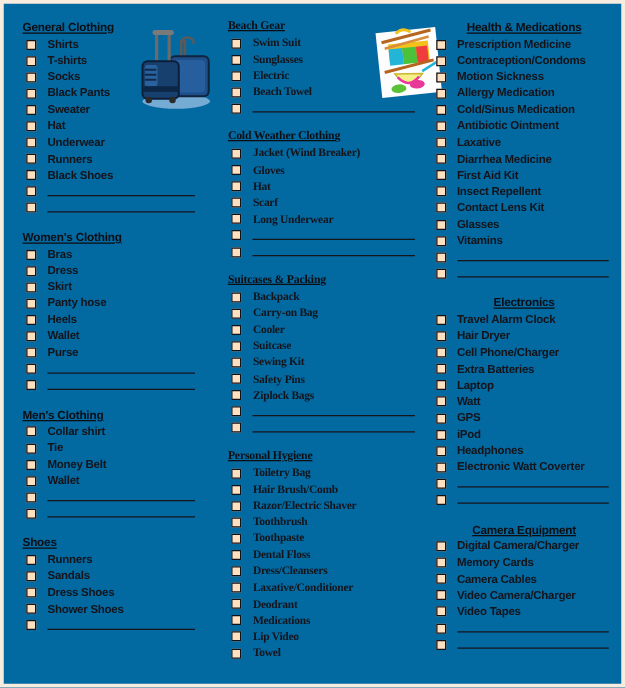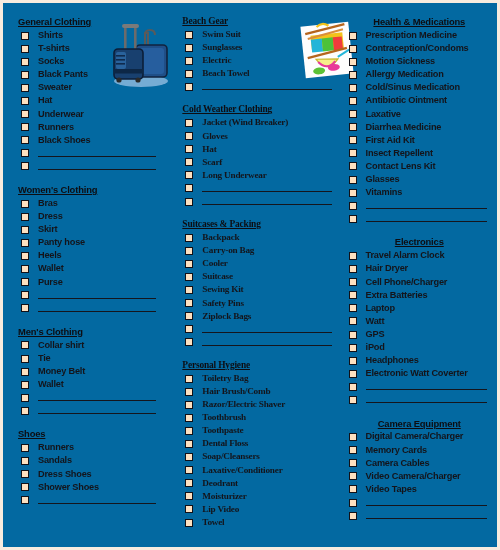--- a/index.html
+++ b/index.html
@@ -408,33 +408,33 @@
             <div class="item">
               <span class="cbox"></span>
               <span class="item-label">Toothpaste</span>
             </div>
             <div class="item">
               <span class="cbox"></span>
               <span class="item-label">Dental Floss</span>
             </div>
             <div class="item">
               <span class="cbox"></span>
-              <span class="item-label">Soap/Cleansers</span>
+              <span class="item-label">Dress/Cleansers</span>
             </div>
             <div class="item">
               <span class="cbox"></span>
               <span class="item-label">Laxative/Conditioner</span>
             </div>
             <div class="item">
               <span class="cbox"></span>
               <span class="item-label">Deodrant</span>
             </div>
             <div class="item">
               <span class="cbox"></span>
-              <span class="item-label">Moisturizer</span>
+              <span class="item-label">Medications</span>
             </div>
             <div class="item">
               <span class="cbox"></span>
               <span class="item-label">Lip Video</span>
             </div>
             <div class="item">
               <span class="cbox"></span>
               <span class="item-label">Towel</span>
             </div>
           </div>

